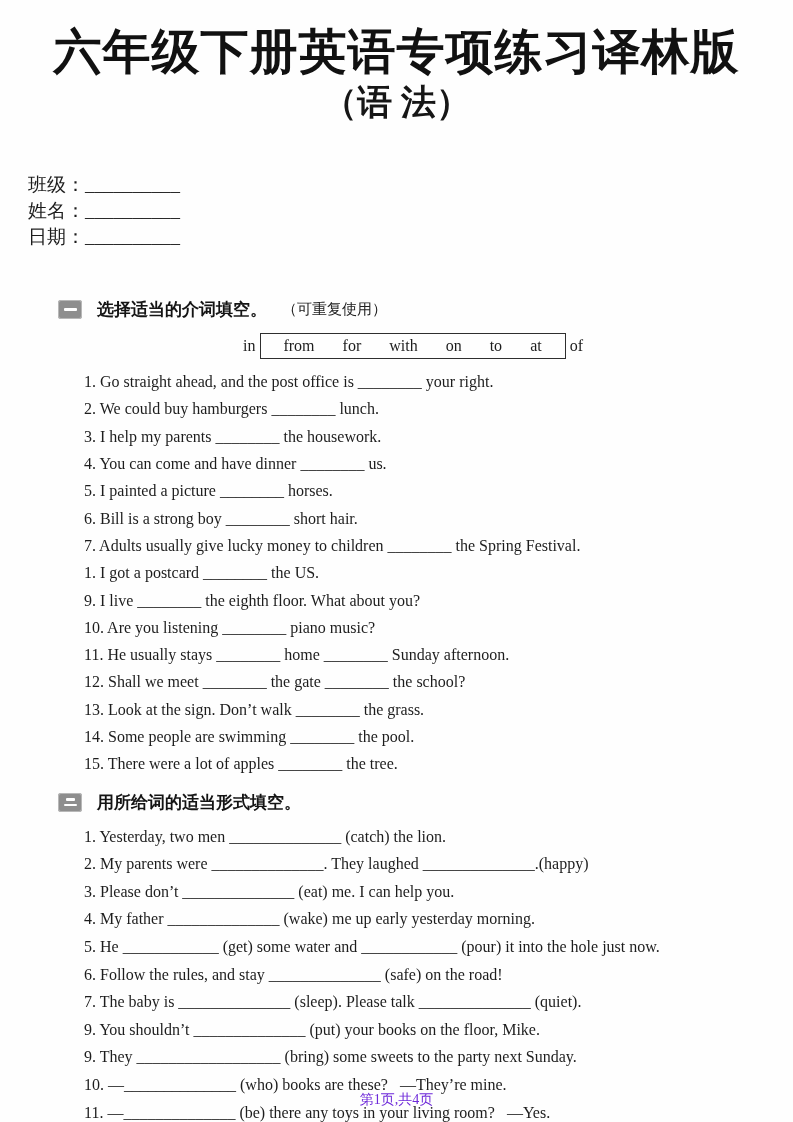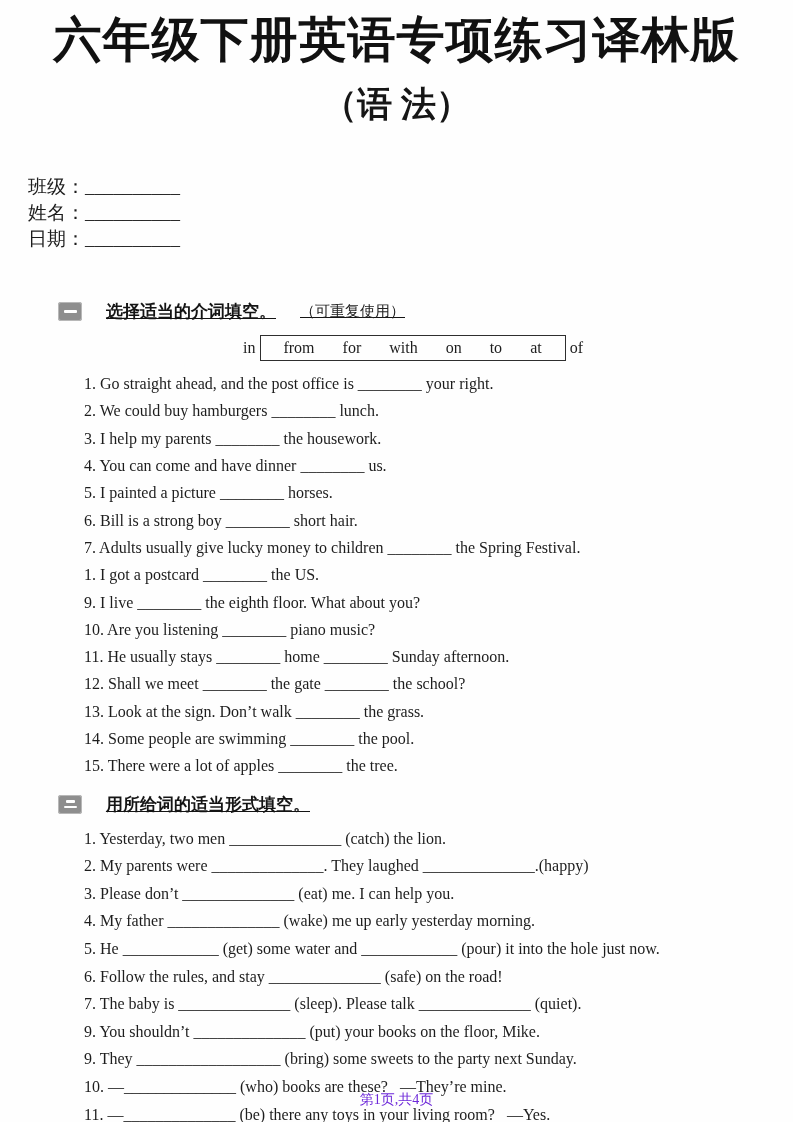--- a/index.html
+++ b/index.html
@@ -6,54 +6,52 @@
   .page {
     position:relative;
     width:793px; height:1122px;
     margin:0 auto;
     background:#fefefe;
     color:#1f1f1f;
     font-family:"Liberation Serif","DejaVu Serif",serif;
     overflow:hidden;
   }
   .title {
-    padding-top:12px;
+    padding-top:24px;
     text-align:center;
     font-size:48px;
     font-weight:bold;
     letter-spacing:1px;
     line-height:1.15;
     color:#111;
     font-family:"Liberation Serif","DejaVu Serif",serif;
   }
   .subtitle {
-    margin-top:14px;
     text-align:center;
     font-size:35px;
     font-weight:600;
     color:#161616;
   }
   .fields {
     margin-top:24px;
     font-size:19px;
     color:#1c1c1c;
     white-space:pre;
   }
   .field { display:inline-block; margin:0 9px; }
   .field .blank { letter-spacing:0; }
   .sec-head {
     margin:26px 7px 0 58px;
     display:flex;
     align-items:center;
-    gap:24px;
+    gap:15px;
     font-family:"Liberation Sans","DejaVu Sans",sans-serif;
     font-size:17px;
     font-weight:bold;
     color:#141414;
-    text-decoration:underline;
   }
   .sec-head .note {
     font-family:"Liberation Serif","DejaVu Serif",serif;
     font-weight:400;
     font-size:15px;
     color:#222;
   }
   .s-badge {
     width:24px; height:19px;
     background:#8e8e8e;

